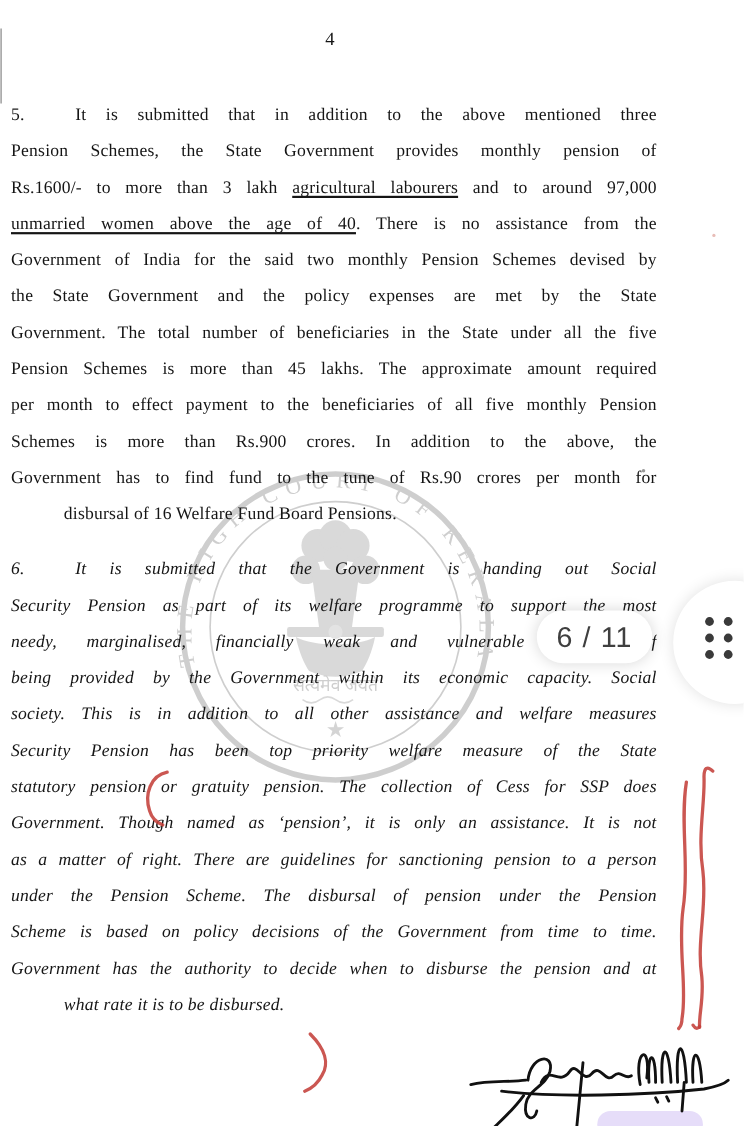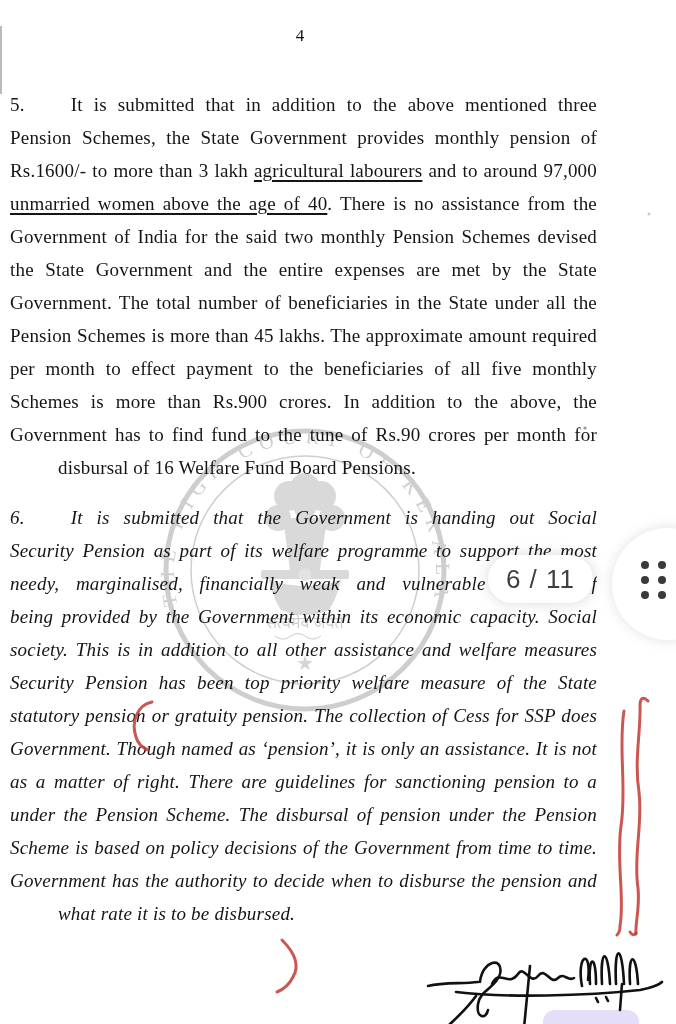--- a/index.html
+++ b/index.html
@@ -20,21 +20,21 @@
     color:var(--text-black);
   }
   
   .page-number{
     position:absolute;top:26px;left:0;width:600px;
     text-align:center;font-size:17px;z-index:1;
   }
   .doc-text{position:absolute;left:10px;top:0;width:587px;z-index:1;}
   .para{position:absolute;left:0;width:100%;}
   .line{
-    height:33px;line-height:33px;font-size:19px;
+    height:33px;line-height:33px;font-size:16px;
     text-align:justify;text-align-last:justify;
     overflow:hidden;white-space:normal;
     letter-spacing:.2px;
   }
   .line.last{text-align-last:left;margin-left:48px;}
   .seg-gap{display:inline-block;height:1px;}
   .u{text-decoration:underline;text-decoration-thickness:1.5px;text-underline-offset:3px;}
   
   .watermark{
     position:absolute;left:158px;top:423px;width:294px;height:294px;
@@ -103,21 +103,21 @@
 </svg>
 
 <div class="page-number">4</div>
 <div class="doc-text">
     <div class="para" style="top: 88px;">
       <div class="line"><span>5.</span><span class="seg-gap" style="width: 46px;"></span><span>It is submitted that in addition to the above mentioned three</span></div>
       <div class="line"><span>Pension Schemes, the State Government provides monthly pension of</span></div>
       <div class="line"><span>Rs.1600/- to more than 3 lakh </span><span class="u">agricultural labourers</span><span> and to around 97,000</span></div>
       <div class="line"><span class="u">unmarried women above the age of 40</span><span>. There is no assistance from the</span></div>
       <div class="line"><span>Government of India for the said two monthly Pension Schemes devised by</span></div>
-      <div class="line"><span>the State Government and the entire expenses are met by the State</span></div>
+      <div class="line"><span>the State Government and the policy expenses are met by the State</span></div>
       <div class="line"><span>Government. The total number of beneficiaries in the State under all the five</span></div>
       <div class="line"><span>Pension Schemes is more than 45 lakhs. The approximate amount required</span></div>
       <div class="line"><span>per month to effect payment to the beneficiaries of all five monthly Pension</span></div>
       <div class="line"><span>Schemes is more than Rs.900 crores. In addition to the above, the</span></div>
       <div class="line"><span>Government has to find fund to the tune of Rs.90 crores per month for</span></div>
       <div class="line last"><span>disbursal of 16 Welfare Fund Board Pensions.</span></div>
     </div>
     <div class="para" style="top: 501px; font-style: italic;">
       <div class="line"><span>6.</span><span class="seg-gap" style="width: 46px;"></span><span>It is submitted that the Government is handing out Social</span></div>
       <div class="line"><span>Security Pension as part of its welfare programme to support the most</span></div>

